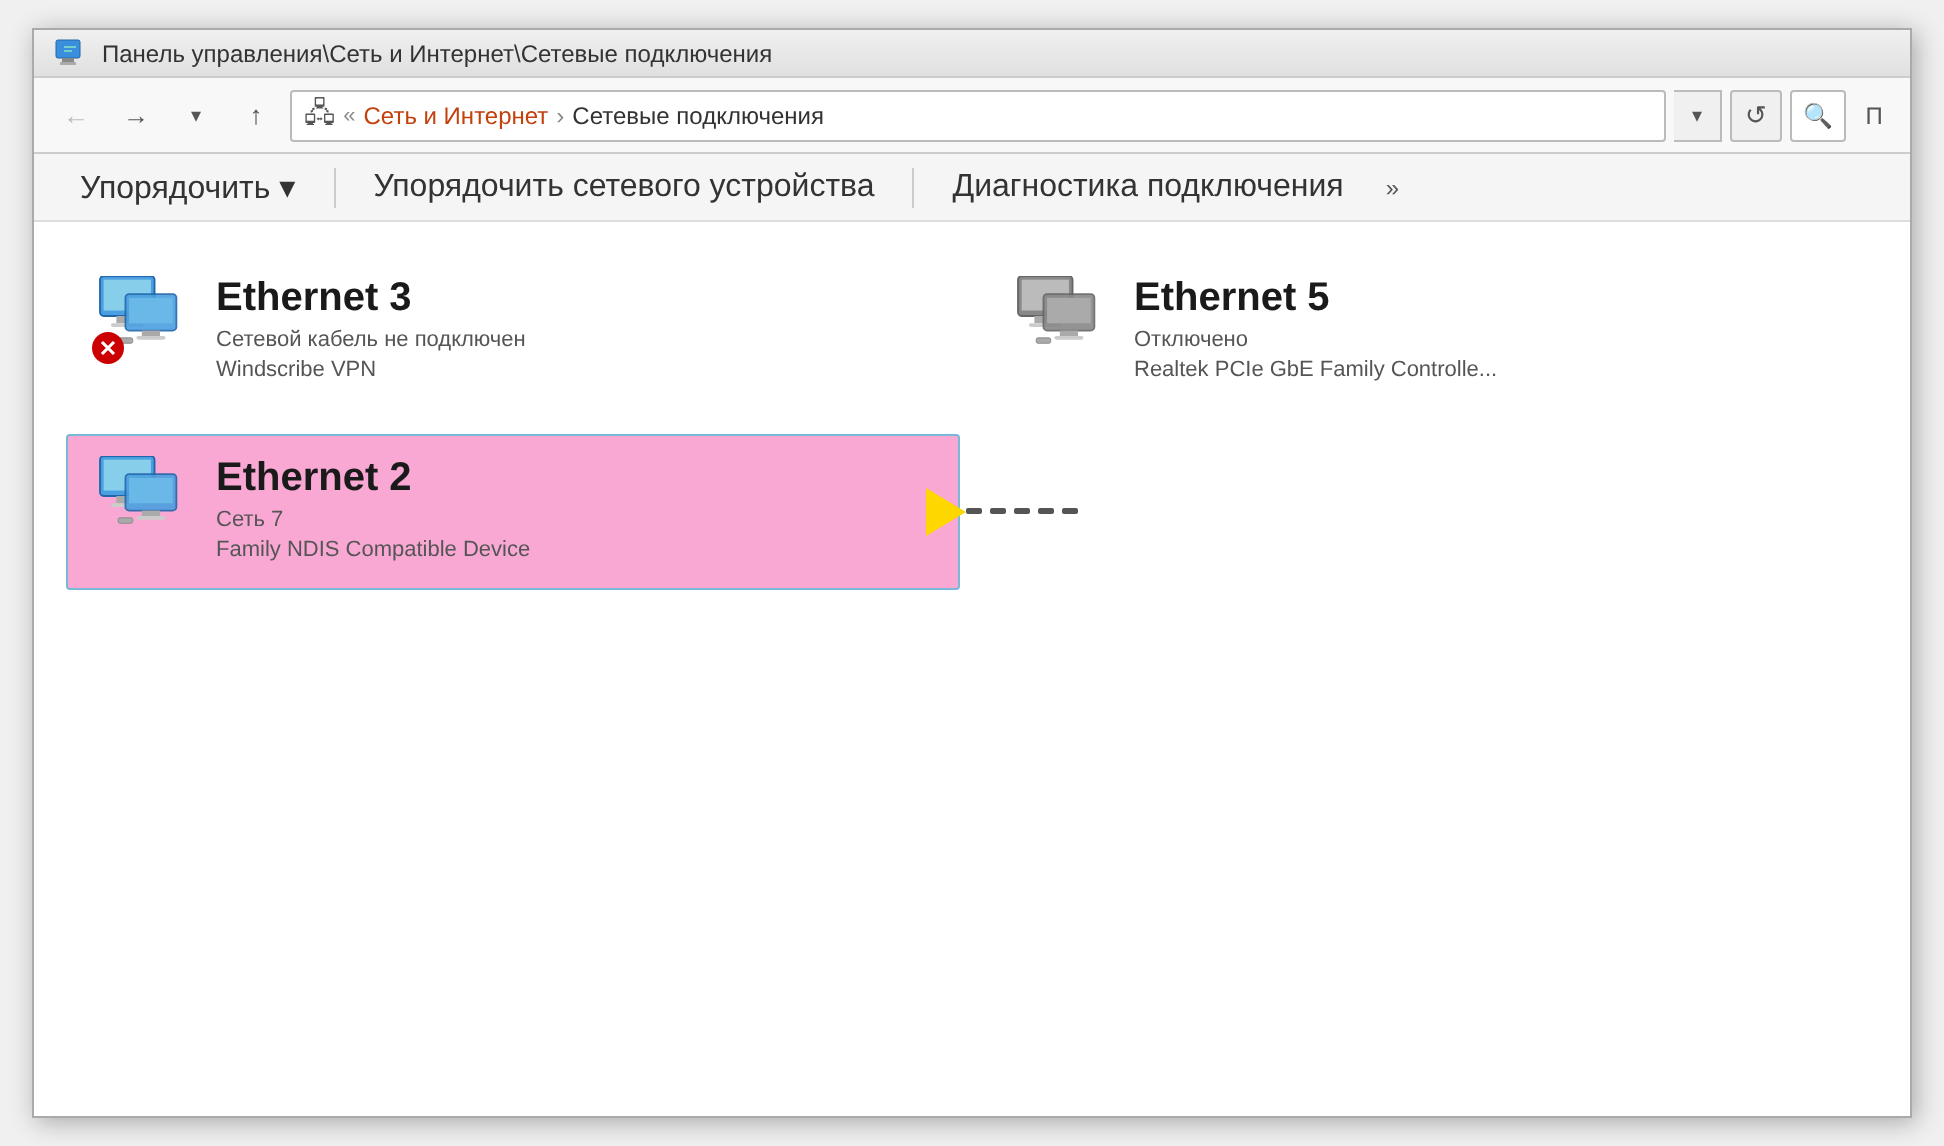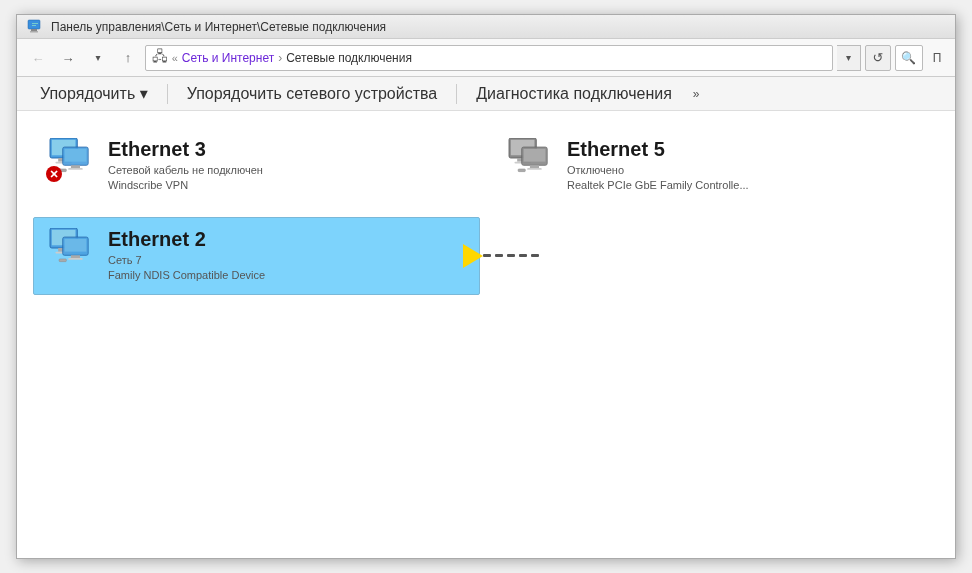--- a/index.html
+++ b/index.html
@@ -187,21 +187,21 @@
       display: flex;
       align-items: flex-start;
       padding: 10px 12px;
       border: 1px solid transparent;
       border-radius: 2px;
       cursor: pointer;
       gap: 10px;
       position: relative;
     }
     .net-item.selected {
-      background: #7dd3fc;
+      background: #f9a8d4;
       border: 1px solid #7ab8d8;
     }
 
     .net-icon-wrap {
       position: relative;
       width: 52px;
       height: 44px;
       flex-shrink: 0;
     }
 
@@ -293,21 +293,21 @@
 
   <div class="address-bar">
     <button class="nav-btn disabled">←</button>
     <button class="nav-btn">→</button>
     <button class="nav-btn" style="font-size:10px;">▾</button>
     <button class="nav-btn">↑</button>
 
     <div class="address-box">
       <span class="address-box-icon">🖧</span>
       <span style="color:#888; font-size:11px;">«</span>
-      <span style="cursor:pointer; color:#6d28d9;text-align:center;">Сеть и Интернет</span>
+      <span style="cursor:pointer; color:#c2410c;text-align:center;">Сеть и Интернет</span>
       <span style="color:#888;">›</span>
       <span style="color:#333; font-weight:500;">Сетевые подключения</span>
     </div>
     <div class="address-dropdown">▾</div>
     <div class="refresh-btn">↺</div>
     <div class="search-box">🔍</div>
     <div class="more-btn">П</div>
   </div>
 
   <div class="toolbar">

